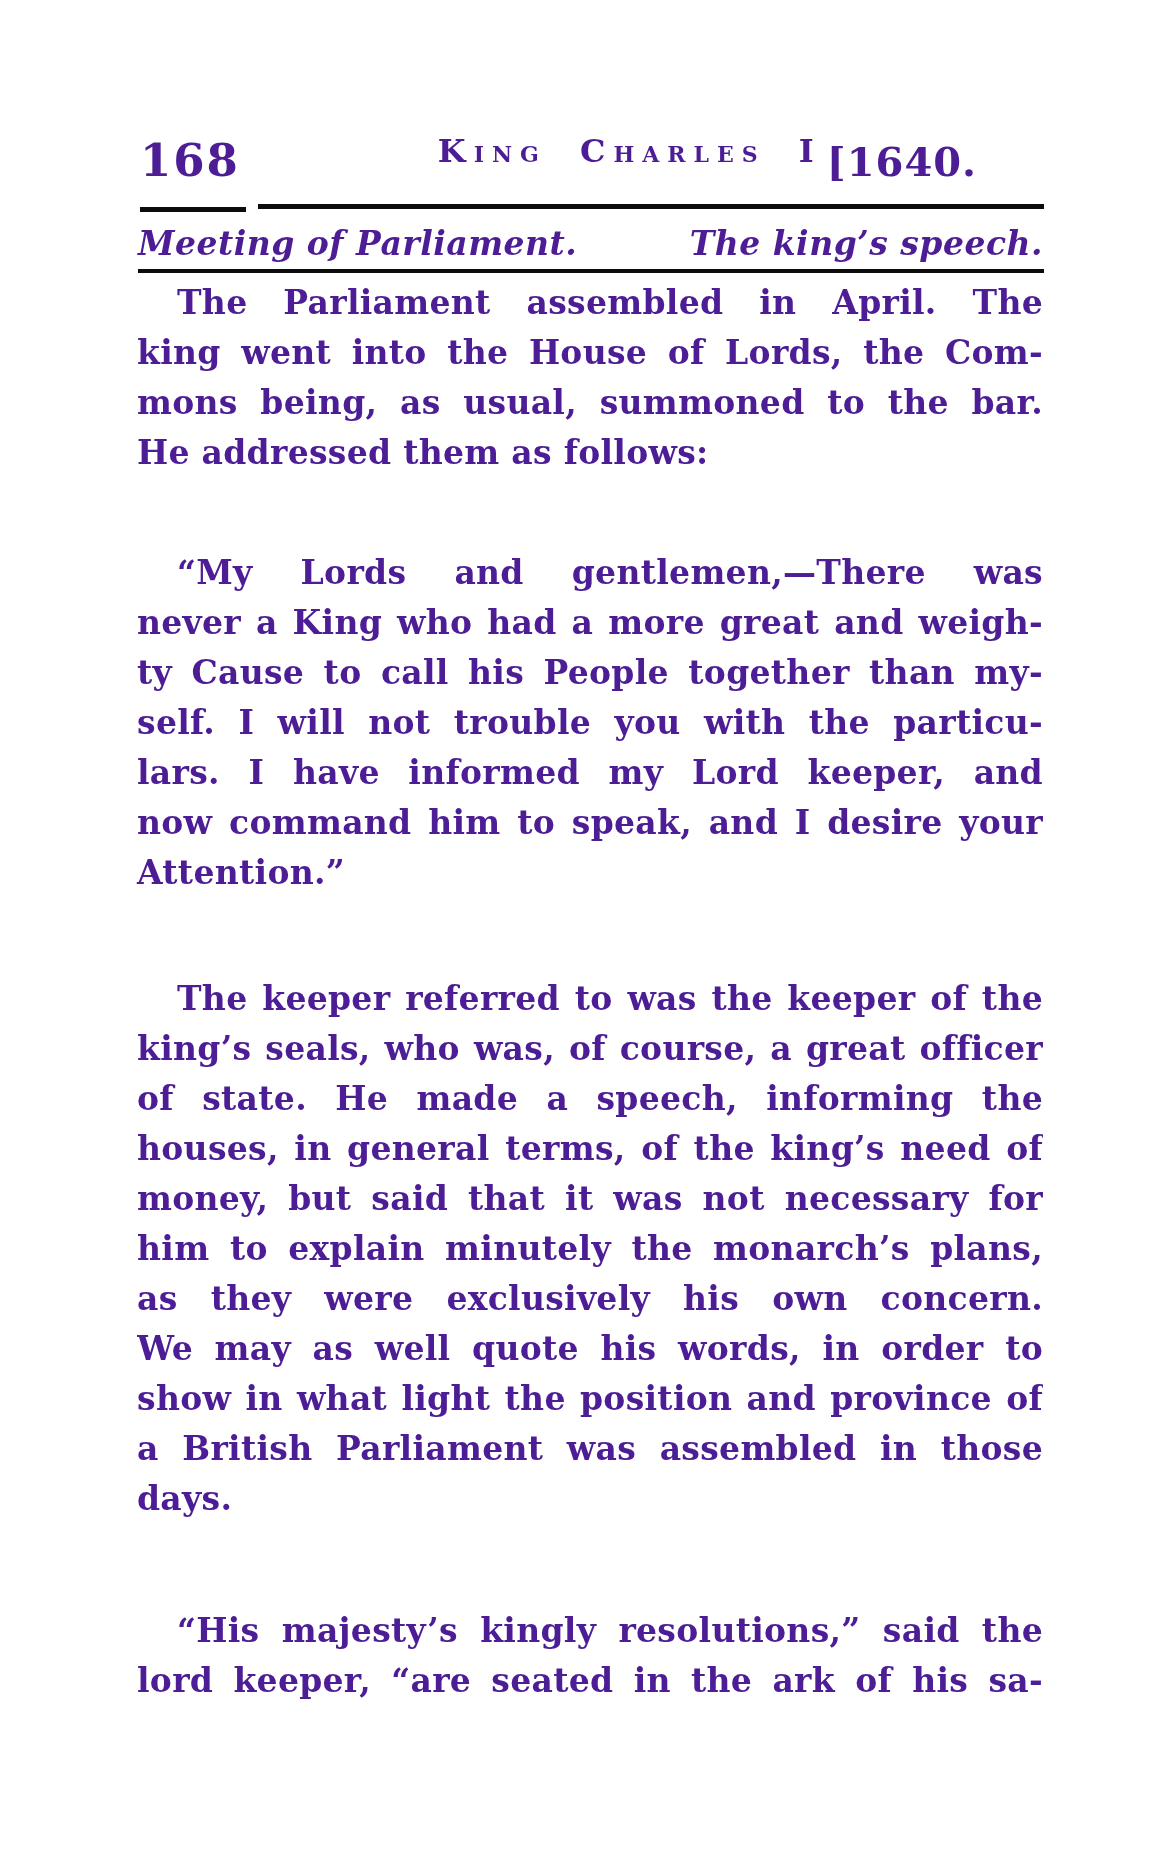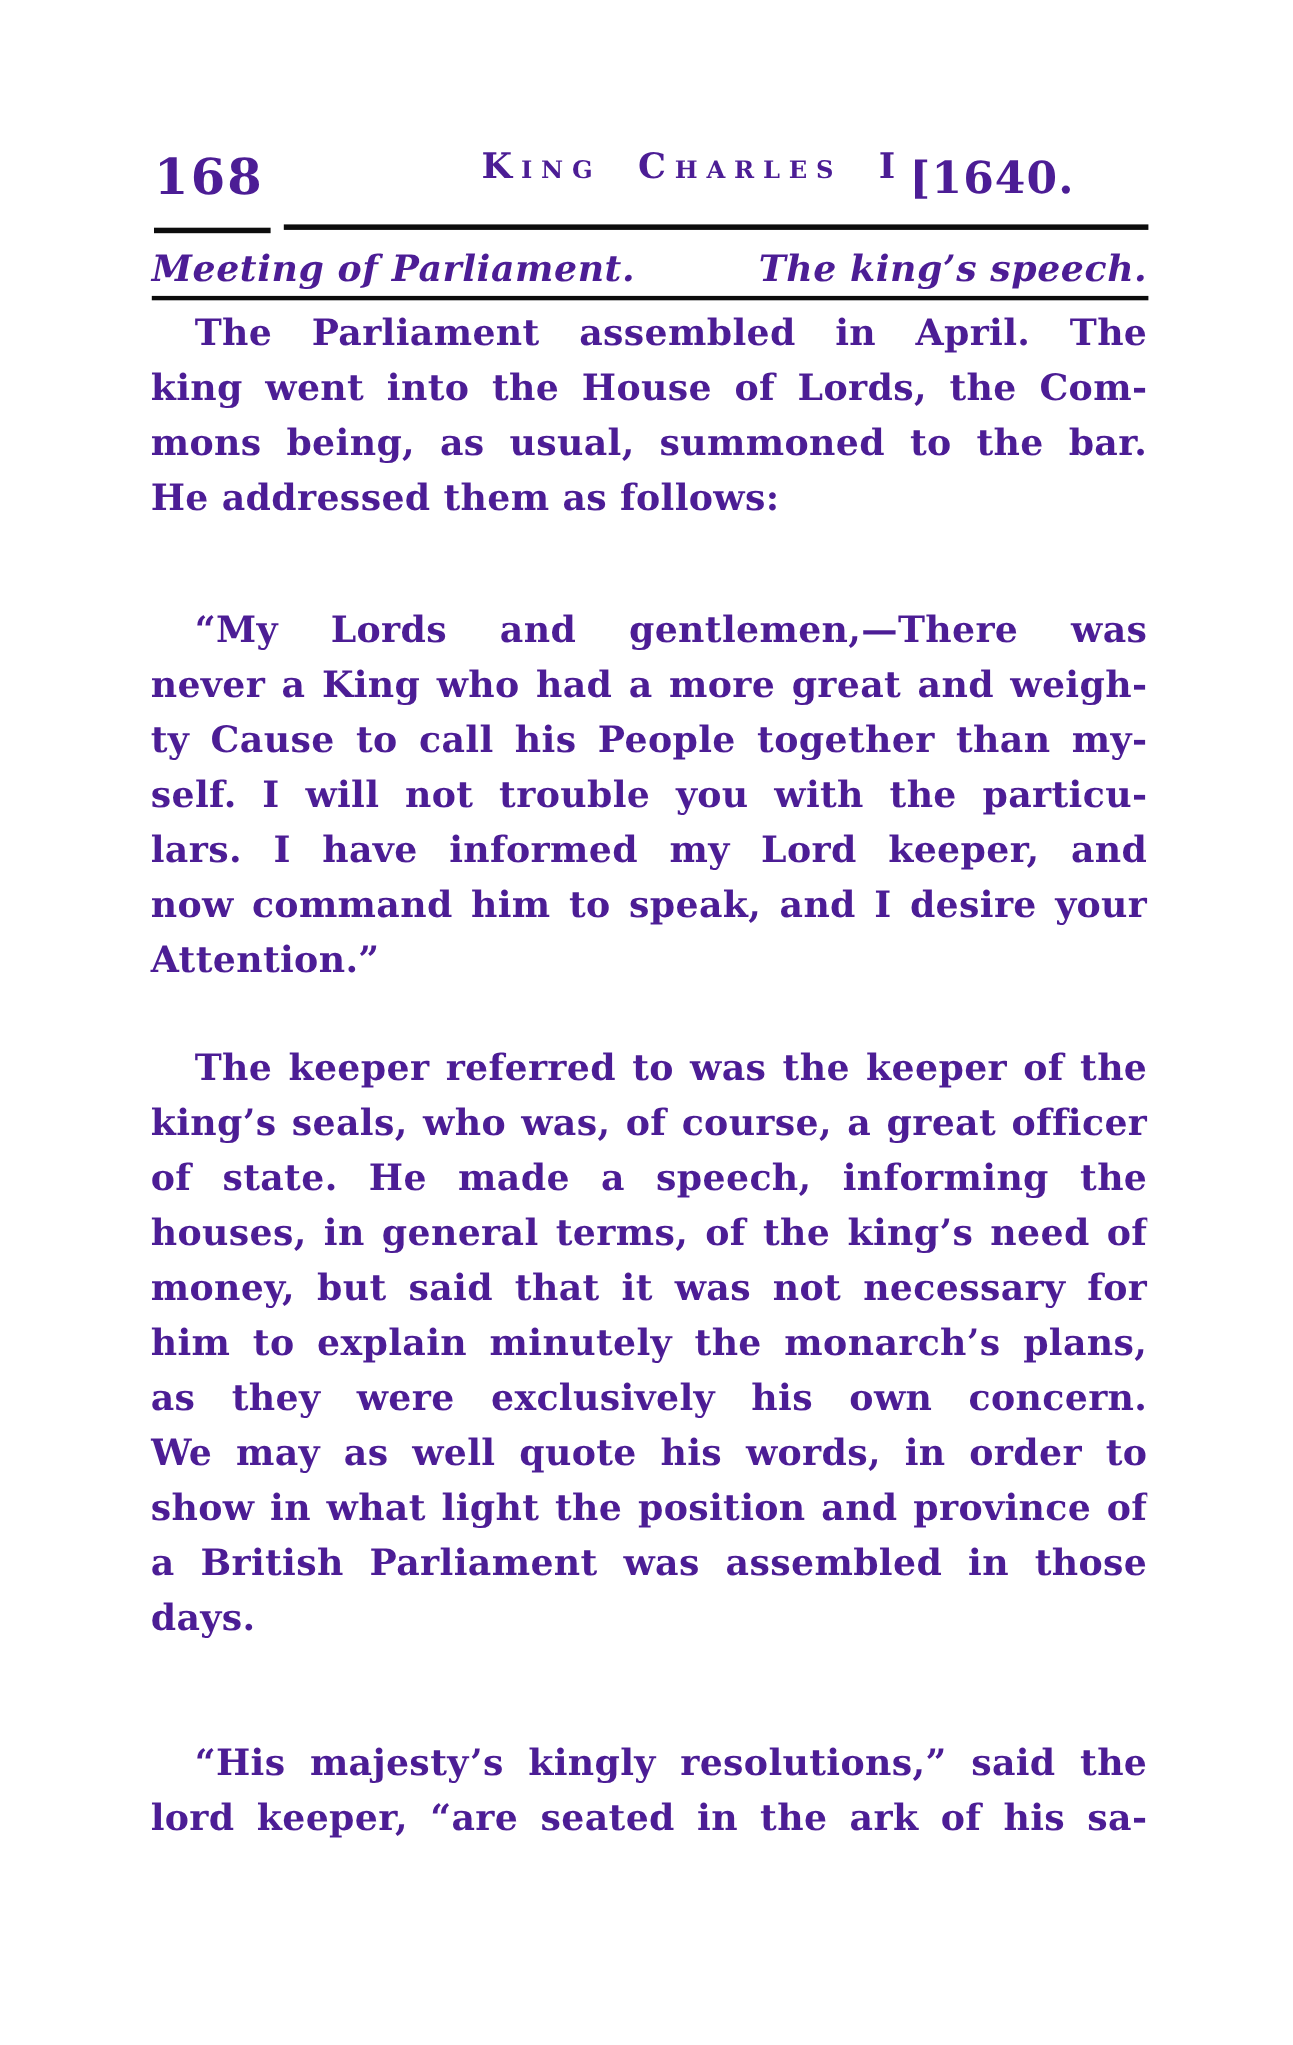--- a/index.html
+++ b/index.html
@@ -84,21 +84,21 @@
     left: 137px;
     top: 268px;
     width: 906px;
     font-size: 33px;
     font-weight: 600;
     letter-spacing: 0.3px;
   }
   .paragraph { margin: 0; padding: 0; }
   .p1 { margin-top: 10px; }
   .p2 { margin-top: 70px; }
-  .p3 { margin-top: 48px; }
+  .p3 { margin-top: 76px; }
   .p4 { margin-top: 82px; }
   .ln {
     height: 50px;
     line-height: 50px;
     text-align: justify;
     text-align-last: justify;
     white-space: normal;
     overflow: hidden;
   }
   .ln-short {

